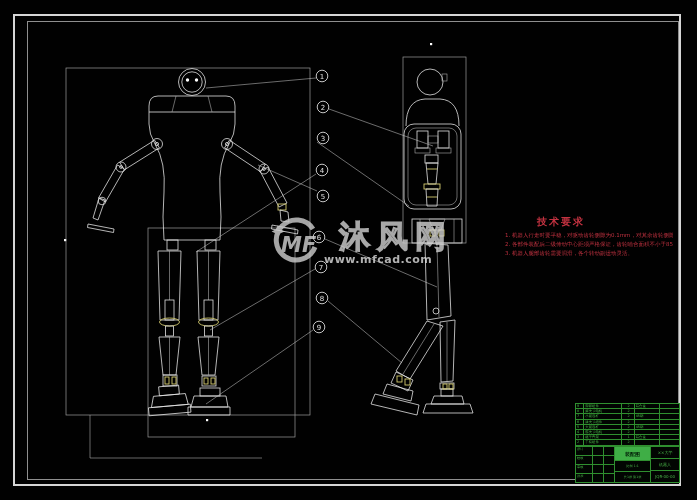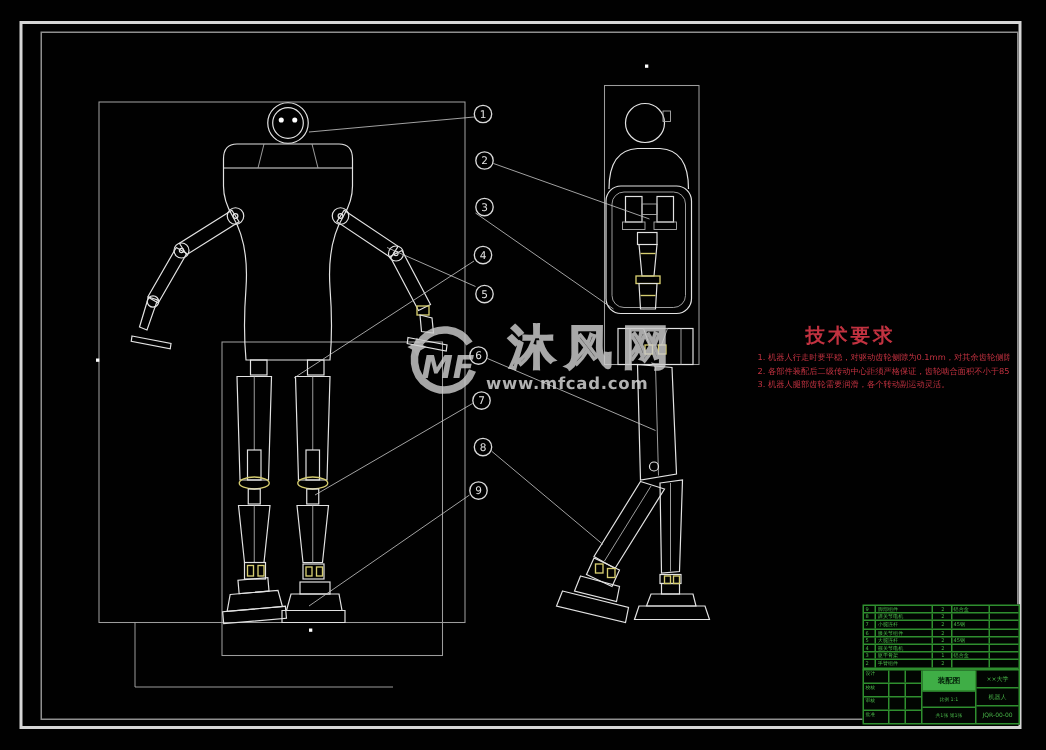--- a/index.html
+++ b/index.html
@@ -14,29 +14,29 @@
   svg.art{position:absolute;left:0;top:0;}
   .ln{stroke:#e2e2e2;stroke-width:.8;fill:none;}
   .ln-thin{stroke:#aeaeae;stroke-width:.6;fill:none;}
   .ln-box{stroke:#9d9d9d;stroke-width:.7;fill:none;}
   .yl{stroke:#d6cd70;stroke-width:.9;fill:none;}
   .dot{fill:#ffffff;stroke:none;}
   .leader{stroke:#c4c4c4;stroke-width:.55;fill:none;}
   .balloon{stroke:#d9d9d9;stroke-width:.9;fill:#000;}
   .balloon-num{fill:#e3e3e3;font-size:7px;text-anchor:middle;}
   
-  .watermark{position:absolute;left:268px;top:216px;width:190px;display:flex;align-items:flex-start;
+  .watermark{position:absolute;left:268px;top:216px;width:190px;display:flex;align-items:center;
              opacity:.82;pointer-events:none;}
   .wm-text{margin-left:2px;}
   .wm-brand{font-size:31px;font-weight:bold;letter-spacing:7px;color:transparent;
             -webkit-text-stroke:1.3px #cdcdcd;line-height:32px;white-space:nowrap;margin-left:15px;}
   .wm-url{font-size:11px;font-weight:bold;color:#d9d9d9;letter-spacing:.5px;margin-top:1px;}
   
   .notes{position:absolute;left:505px;top:215px;width:168px;color:#c23240;}
-  .notes-title{font-size:13px;font-weight:bold;letter-spacing:2px;margin:0 0 2px 32px;}
+  .notes-title{font-size:10px;font-weight:bold;letter-spacing:2px;margin:0 0 2px 32px;}
   .note-line{font-size:5.5px;line-height:9px;white-space:nowrap;overflow:hidden;}
   .bom{position:absolute;left:575px;top:403px;width:105px;height:44px;
        border:1px solid #2f8f2f;box-sizing:border-box;display:flex;flex-direction:column;background:#020502;}
   .bom-row{flex:1;display:flex;border-bottom:.5px solid #2f8f2f;}
   .bom-row:last-child{border-bottom:none;background:#062406;}
   .bom-cell{border-right:.5px solid #2f8f2f;font-size:3.4px;line-height:4.2px;color:#49b849;
             overflow:hidden;white-space:nowrap;padding-left:1px;box-sizing:border-box;}
   .bom-cell:last-child{border-right:none;}
   .bc0{width:8%;} .bc1{width:37%;} .bc2{width:12%;text-align:center;} .bc3{width:25%;} .bc4{width:18%;}
   .tblock{position:absolute;left:575px;top:446px;width:105px;height:37px;

